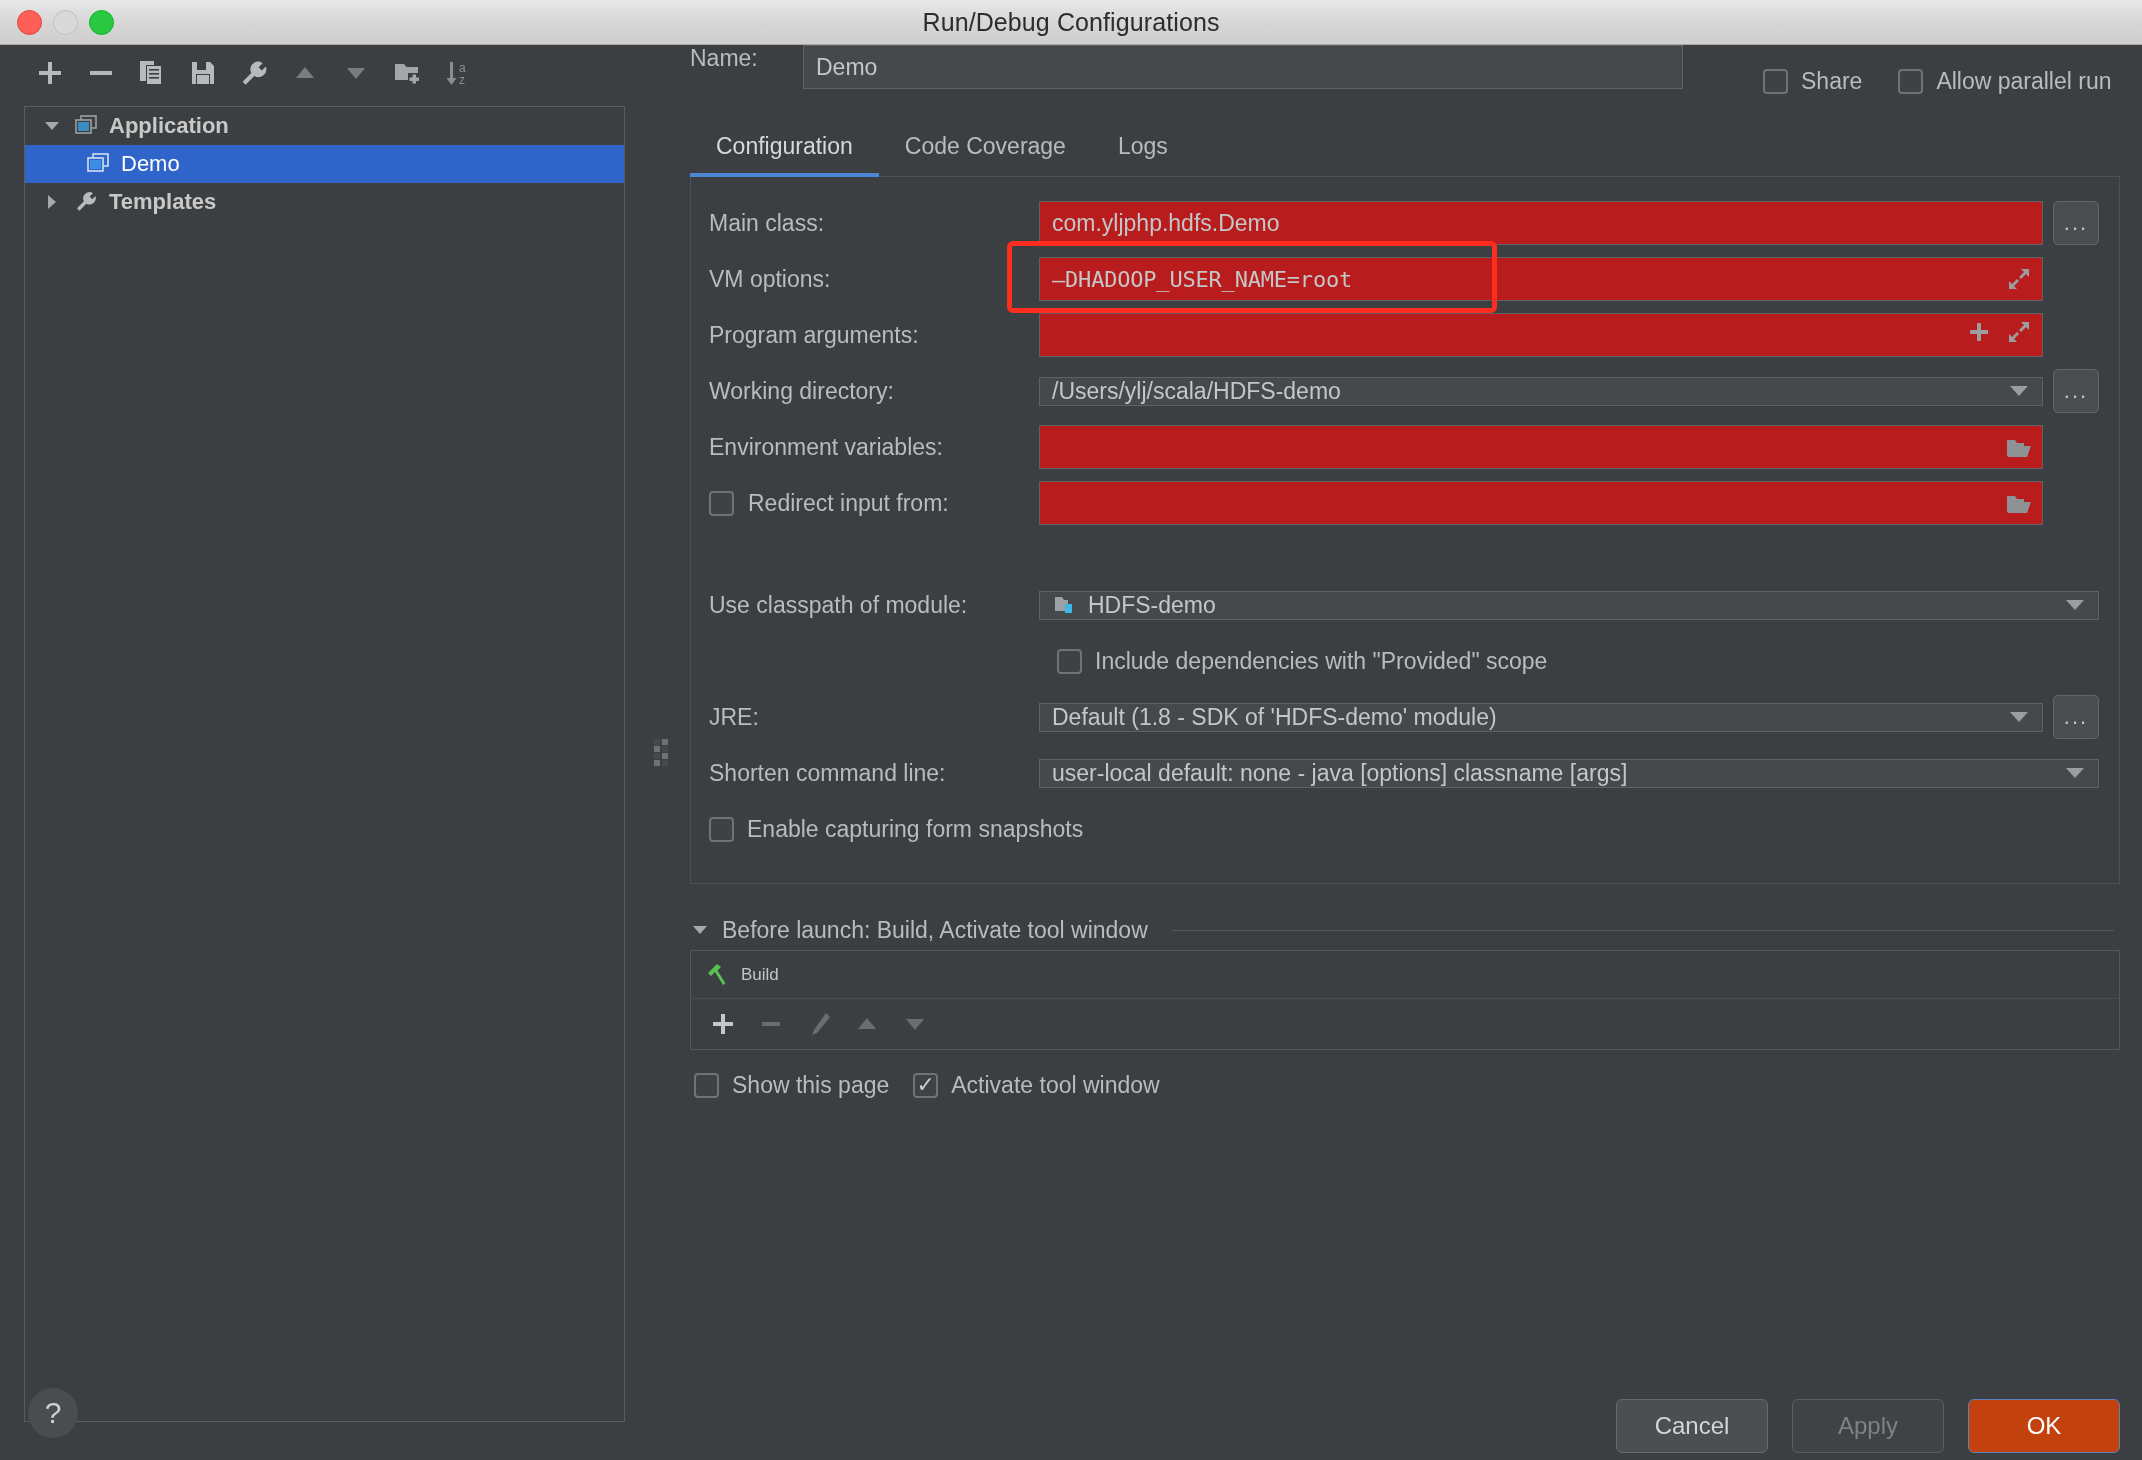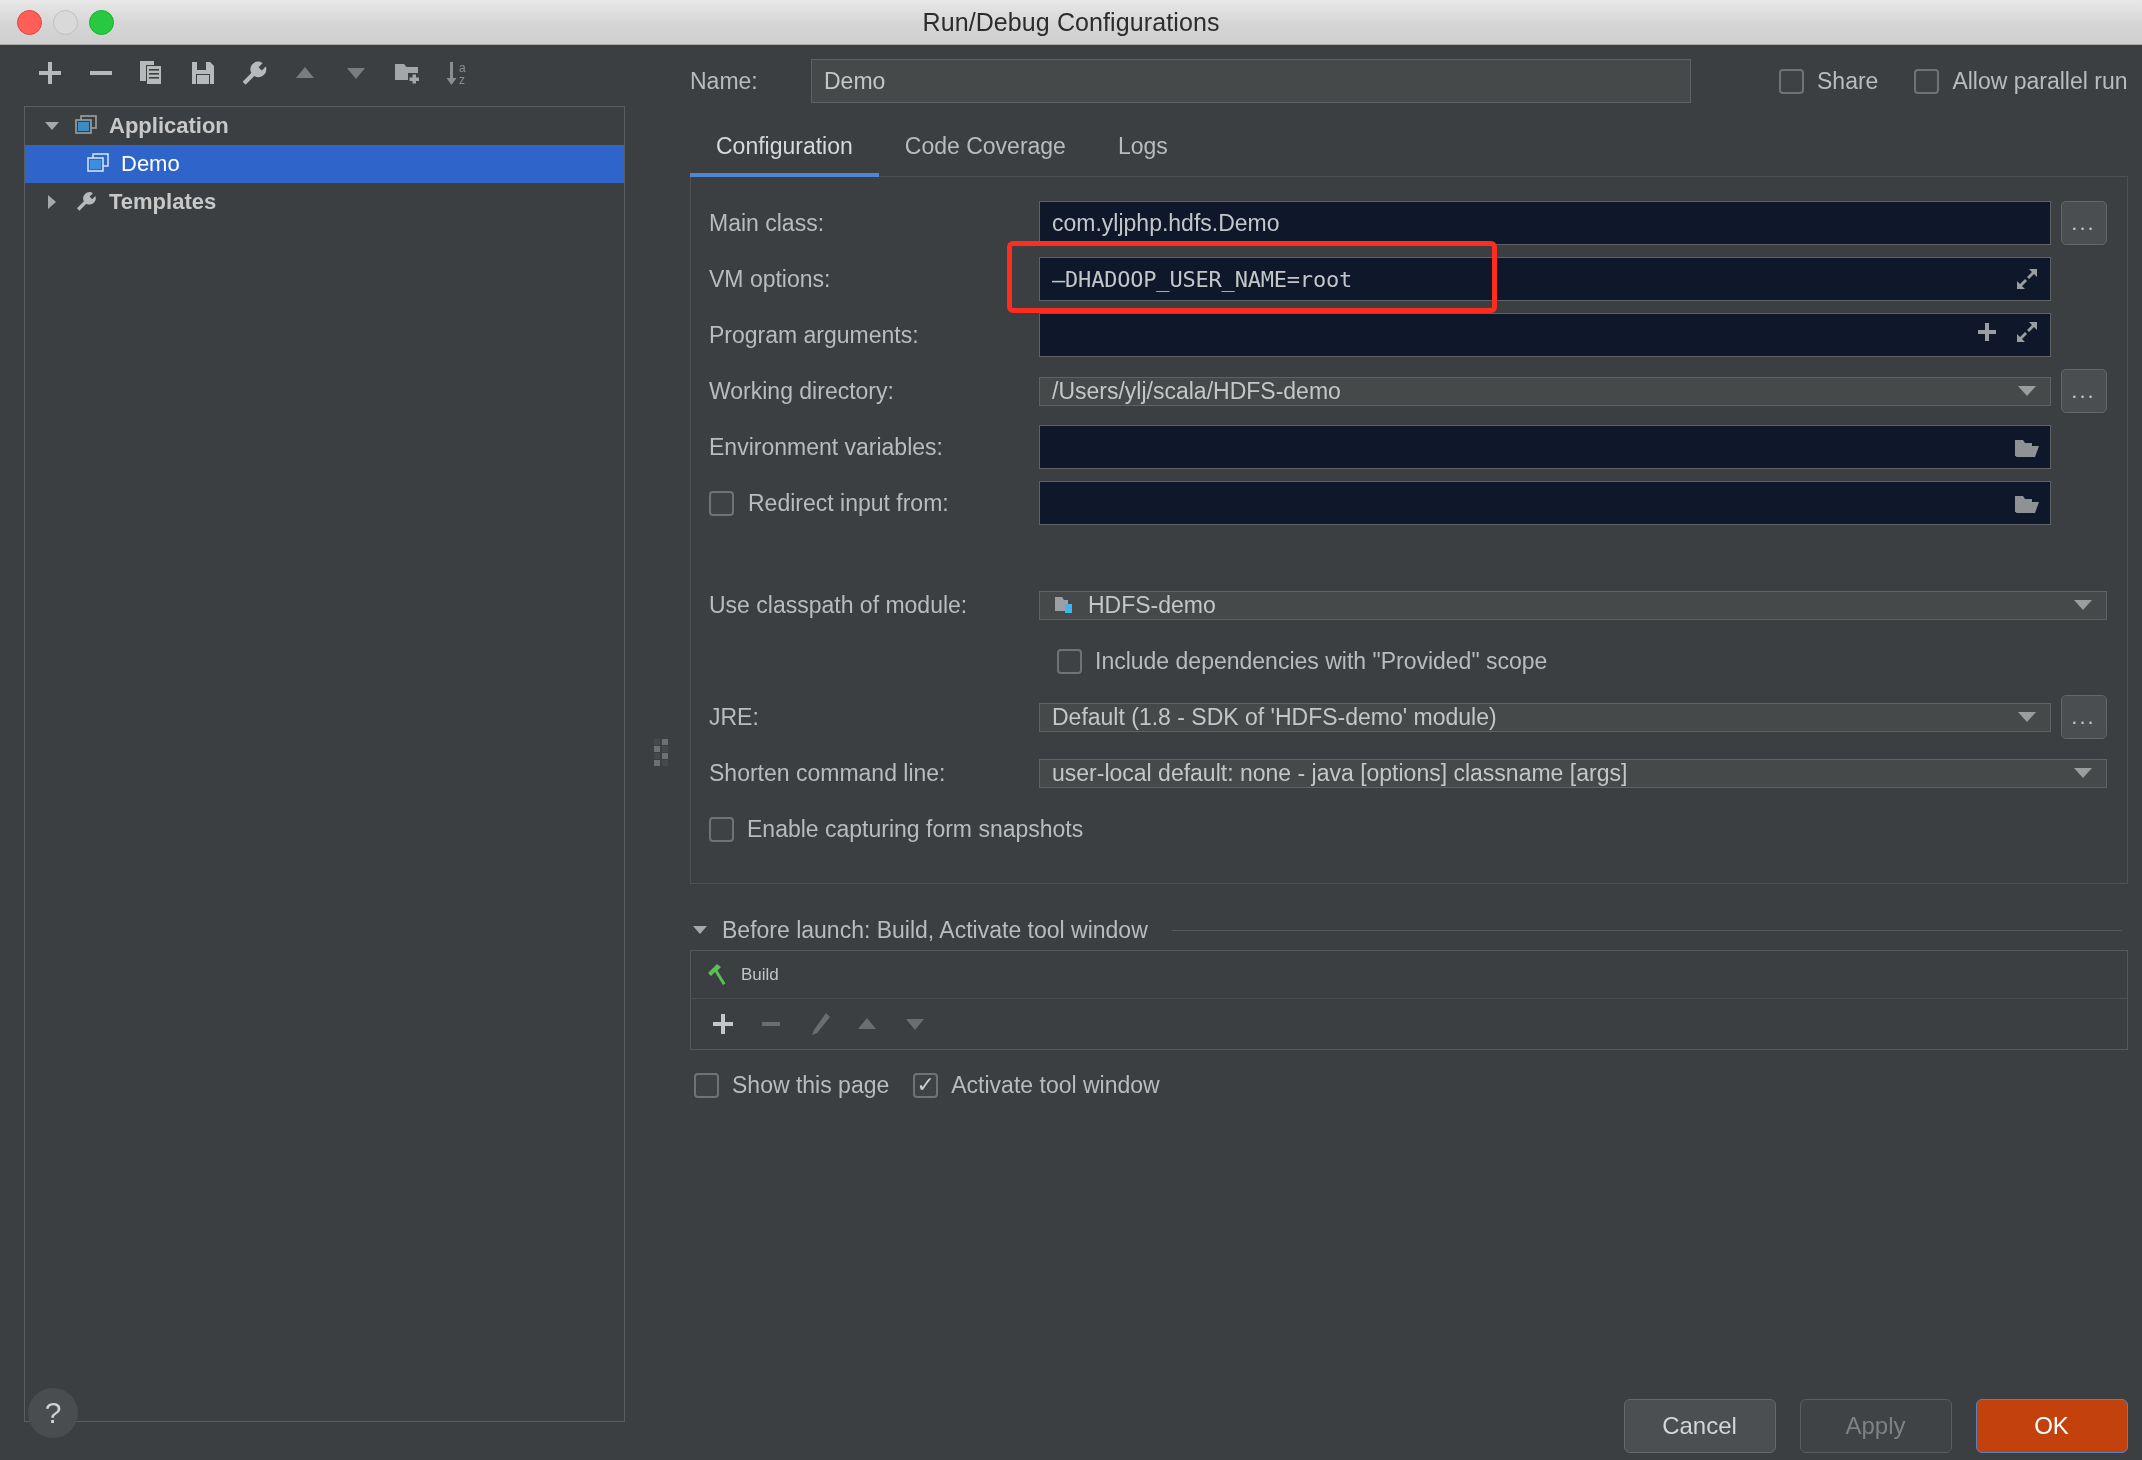--- a/index.html
+++ b/index.html
@@ -90,22 +90,22 @@
   }
   .splitter .grip i {
     width: 6px; height: 6px; background: #6d7173; display: block;
   }
   .splitter .grip i.dk { background: #46494b; }
 
   
   .right { flex: 1; display: flex; flex-direction: column; padding-right: 22px; position: relative; }
 
   .namerow {
-    display: flex; align-items: center; height: 72px;
-    padding-left: 18px; gap: 16px;
+    display: flex; height: 72px;
+    padding-left: 18px; gap: 8px;
   }
   .lbl { font-size: 23px; color: #b9bcbd; }
   .name-label { width: 105px; }
   .textinput {
     background: #45494a;
     border: 1px solid #5e6264;
     height: 44px;
     color: #c4c7c8;
     font-size: 23px;
     display: flex; align-items: center;
@@ -156,21 +156,21 @@
   }
   .frow {
     display: flex; align-items: center;
     height: 56px; padding-left: 18px;
   }
   .flabel { width: 330px; font-size: 23px; color: #b9bcbd; flex: 0 0 330px; }
   .fctl { flex: 1; display: flex; align-items: center; gap: 10px; padding-right: 20px; }
 
   .field {
     flex: 1; height: 44px;
-    background: #0f172a; border: 1px solid #5e6264;
+    background: #b91c1c; border: 1px solid #5e6264;
     display: flex; align-items: center;
     padding: 0 10px 0 12px;
     color: #c4c7c8; font-size: 23px;
     position: relative; min-width: 0;
   }
   .field .val { overflow: hidden; white-space: nowrap; text-overflow: ellipsis; }
   .field.mono .val { font-family: "DejaVu Sans Mono", monospace; font-size: 22px; letter-spacing: -0.2px; }
   .fieldicons { margin-left: auto; display: flex; align-items: center; gap: 14px; padding-left: 10px; }
 
   .sqbtn {

